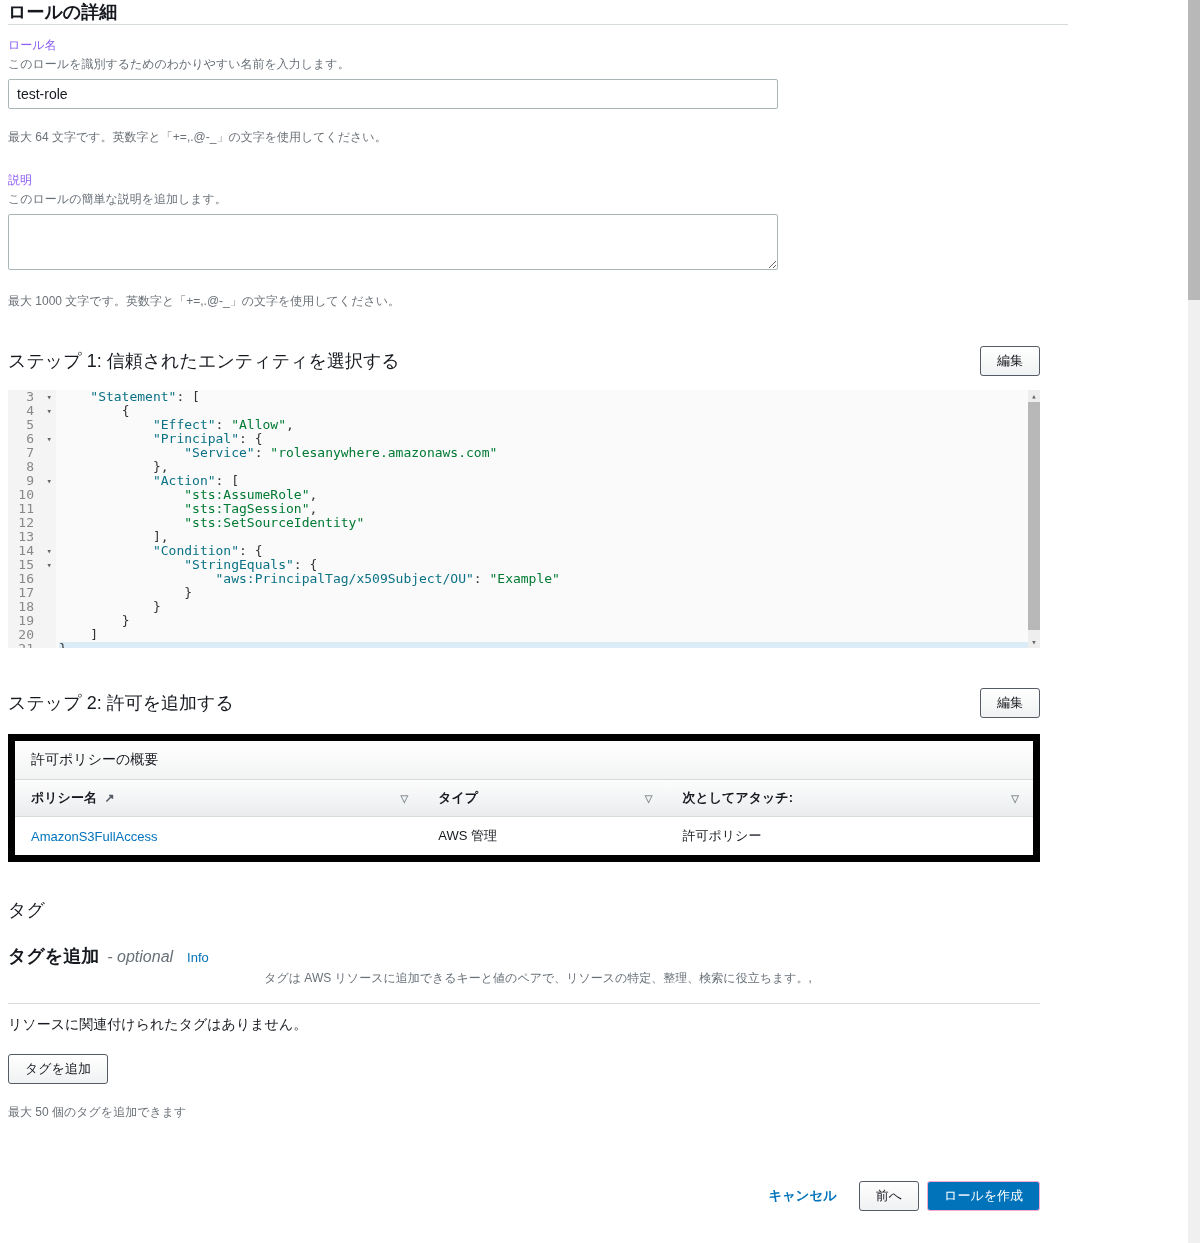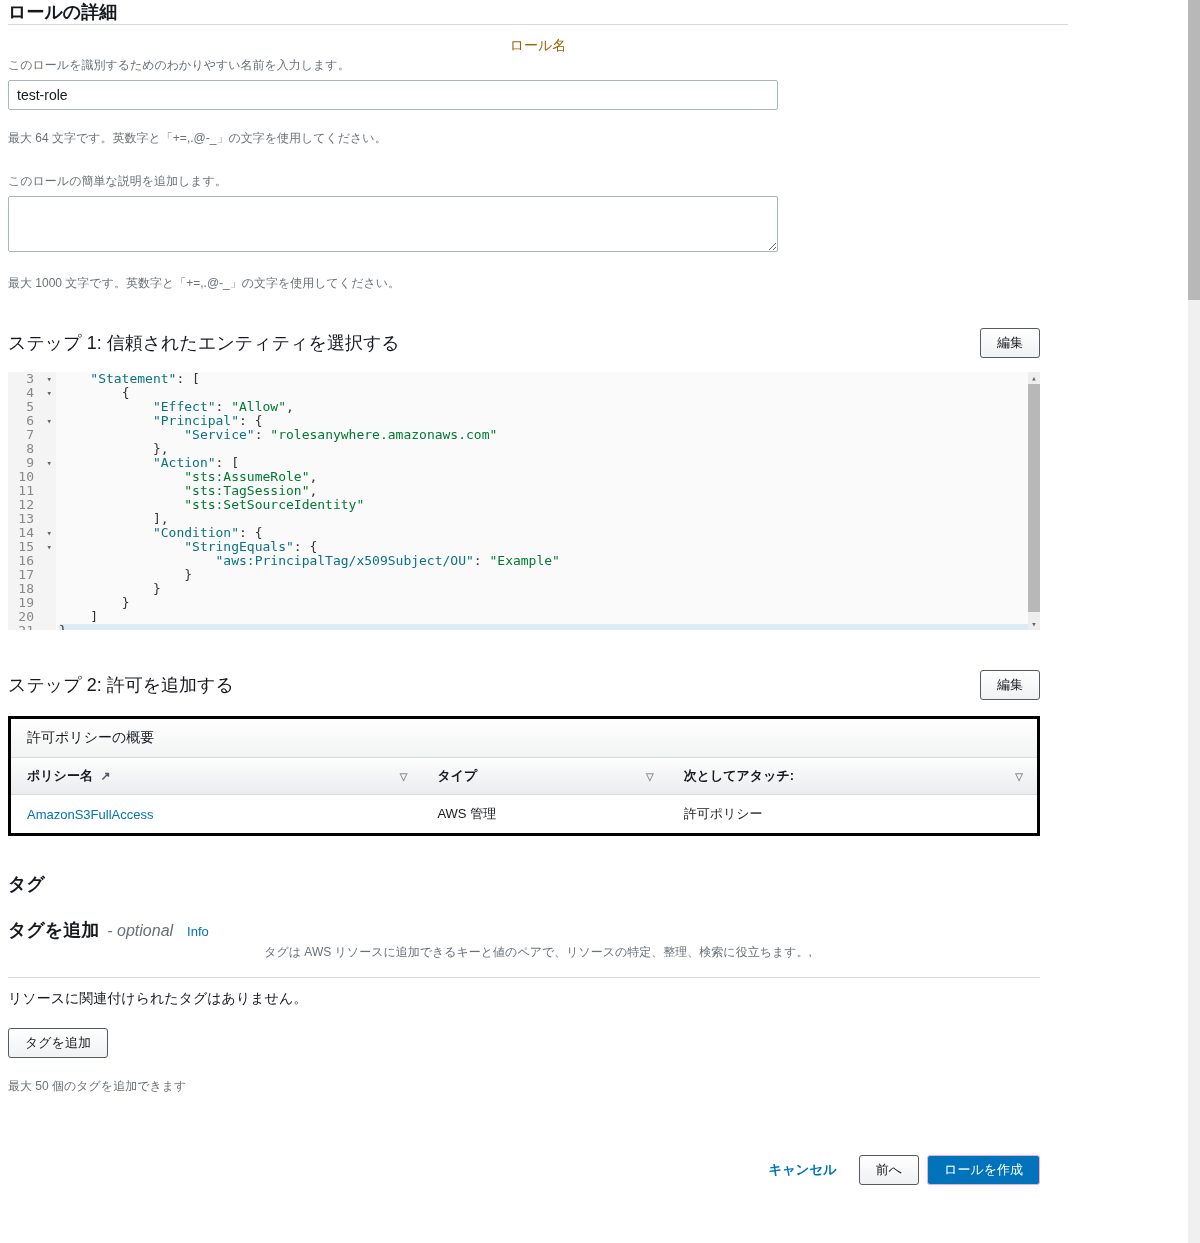--- a/index.html
+++ b/index.html
@@ -20,24 +20,23 @@
     font-weight: 700;
     color: #16191f;
     padding: 0 0;
   }
   hr.divider {
     border: none;
     border-top: 1px solid #d5dbdb;
     margin: 0 0 12px 0;
   }
   .field-label {
-    font-size: 14px;
-    color: #a16207;
+    font-size: 12px;
+    color: #8b5cf6;
     margin-bottom: 2px;
-    text-align: center;
   }
   .field-hint {
     font-size: 12px;
     color: #687078;
     margin-bottom: 6px;
   }
   .field-hint-below {
     font-size: 12px;
     color: #6b7178;
     margin-top: 20px;
@@ -145,21 +144,21 @@
   .k { color: #0b7285; } 
   .s { color: #007a33; } 
   .p { color: #333; }    
   .scroll-track { width:12px; background:#eee; position:relative; }
   .scroll-thumb { position:absolute; top:0; right:0; width:12px; height:50px; background:#b8b8b8; border-radius:0; }
   .scroll-arrow { position:absolute; width:12px; height:12px; font-size:9px; text-align:center; line-height:12px; color:#666; cursor:pointer;}
   .scroll-arrow.up { top:0; }
   .scroll-arrow.down { bottom:0; }
 
   .panel {
-    border: 3px solid #000000;
+    border: 7px solid #000000;
     border-radius: 0;
     width: 1032px;
     margin-top: 6px;
   }
   .panel-head {
     background: linear-gradient(#fff, #f2f3f3);
     padding: 10px 16px;
     font-size: 14px;
     color: #16191f;
     border-bottom: 1px solid #d5dbdb;
@@ -185,21 +184,21 @@
     top: 50%;
     transform: translateY(-50%);
     font-size: 10px;
     color: #879196;
     cursor: pointer;
   }
   .external-icon { font-size: 12px; color: #545b64; margin-left: 4px; }
   a.link { color: #0073bb; text-decoration: none; cursor: pointer; }
   .tags-heading {
     font-size: 18px;
-    font-weight: 700;
+    font-weight: 400;
     padding: 14px 0;
   }
   .tags-add-row {
     display: flex;
     align-items: baseline;
     gap: 8px;
     margin-top: 8px;
   }
   .tags-add-title {
     font-size: 18px;
@@ -248,20 +247,21 @@
   
   <div class="field-group">
     <div class="field-label">ロール名</div>
     <div class="field-hint">このロールを識別するためのわかりやすい名前を入力します。</div>
     <input type="text" class="text-input" value="test-role" style="">
     <div class="field-hint-below">最大 64 文字です。英数字と「+=,.@-_」の文字を使用してください。</div>
   </div>
 
   
   <div class="field-group">
+    <div class="field-label">説明</div>
     <div class="field-hint">このロールの簡単な説明を追加します。</div>
     <textarea class="text-area" style=""></textarea>
     <div class="field-hint-below">最大 1000 文字です。英数字と「+=,.@-_」の文字を使用してください。</div>
   </div>
 
   
   <div class="step-header" style="width:1032px;">
     <div class="step-title">ステップ 1: 信頼されたエンティティを選択する</div>
     <button class="btn">編集</button>
   </div>

